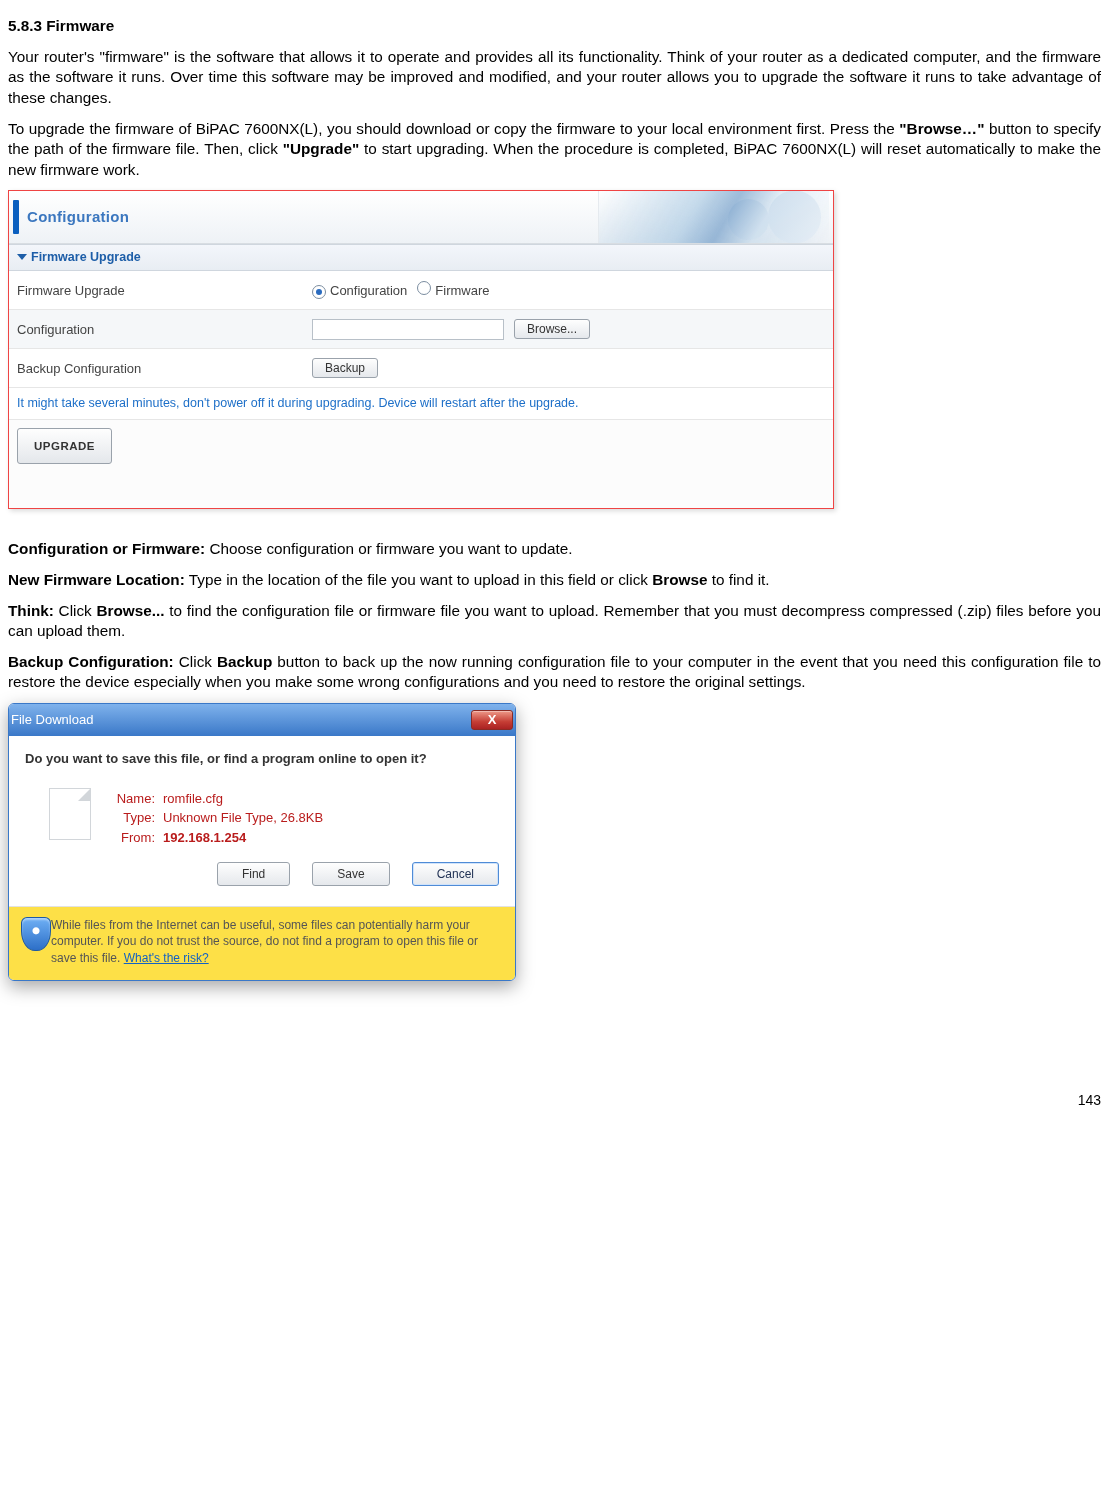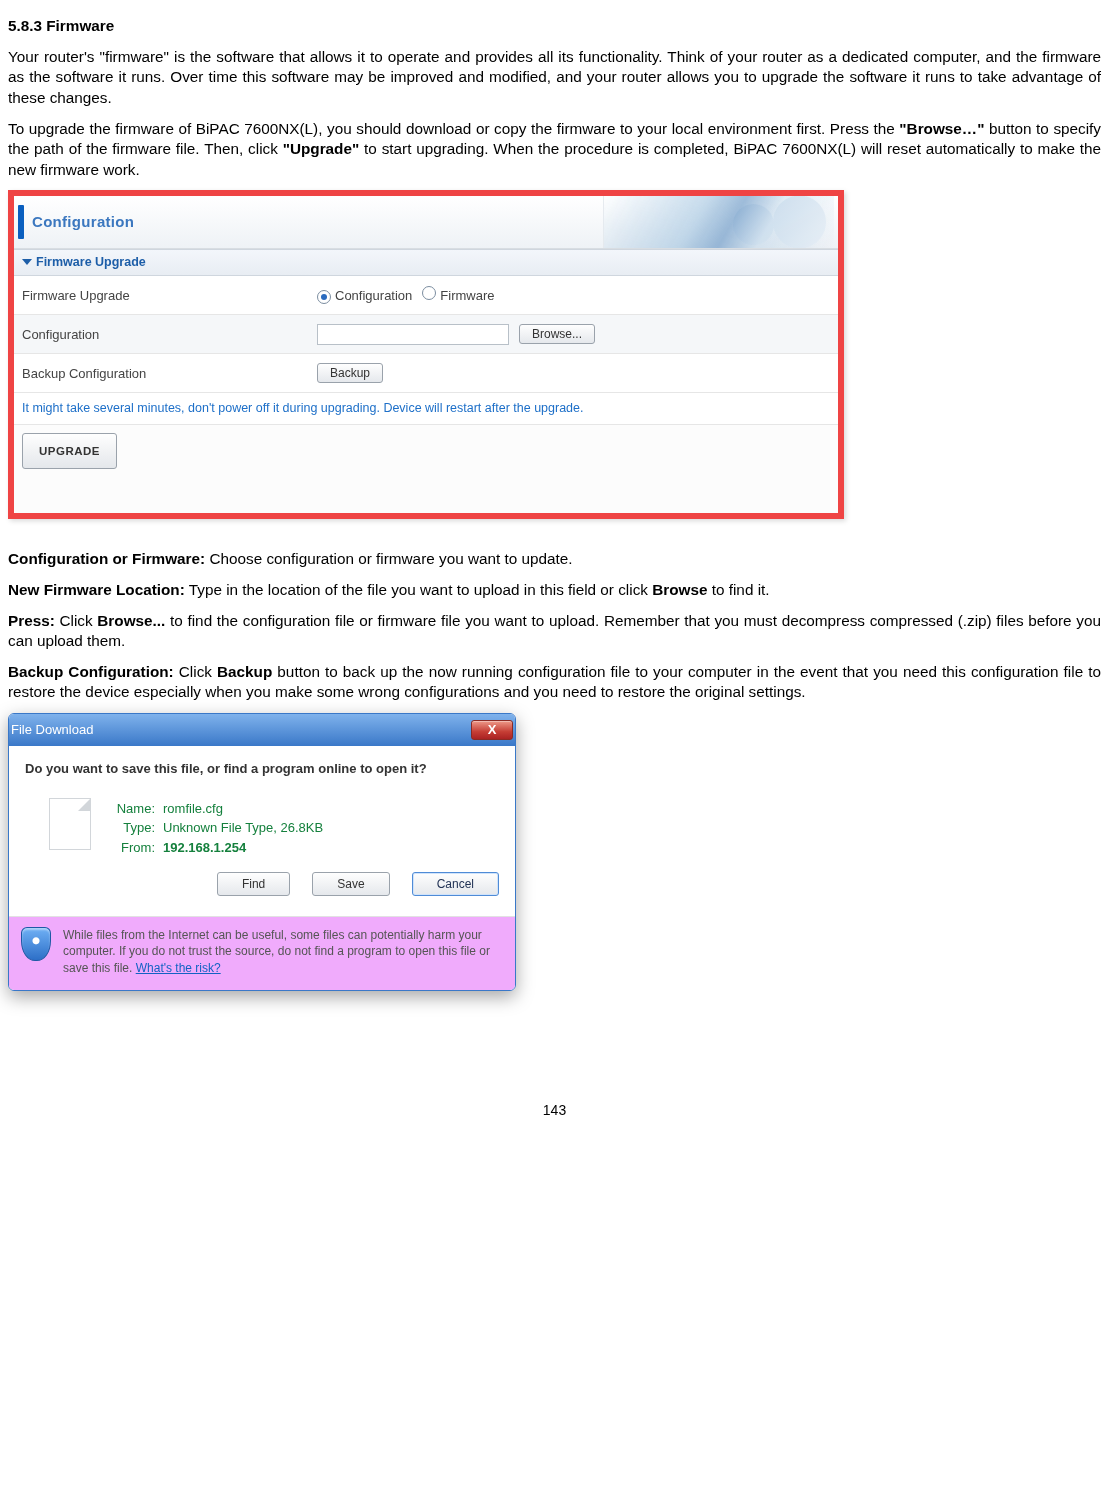--- a/index.html
+++ b/index.html
@@ -12,21 +12,21 @@
     box-sizing: border-box;
     line-height: 1.35;
     background:#fff;
   }
   .sect-head { font-weight: bold; margin: 6px 0 10px 0; }
   p { margin: 6px 0 10px 0; text-align: justify; }
   .bold { font-weight: bold; }
 
   
   .config-panel {
-    border: 6px solid #ef4444;
+    border: 1px solid #ef4444;
     width: 824px;
     box-shadow: 2px 2px 5px rgba(0,0,0,.15);
     margin: 8px 12px 30px 0;
     background:#f0abfc;
     font-size:13px;
     color:#333;
   }
   .cp-hdr {
     height: 52px;
     background: linear-gradient(#fff,#eef2f6);
@@ -138,41 +138,41 @@
   .dlg-body{ padding:14px 16px 12px 16px; background:#fff; }
   .dlg-q{ font-weight:bold; margin-bottom:20px; }
   .dlg-file{ display:flex; gap:14px; margin:0 0 14px 24px;}
   .file-icn{
     width:40px;height:50px;border:1px solid #d2d6da;background:#fff;position:relative;
   }
   .file-icn::before{
     content:"";position:absolute;top:0;right:0;width:12px;height:12px;
     background:linear-gradient(135deg,#fff 49%,#d2d6da 51%);
   }
-  .meta-row{display:flex;gap:8px;margin:2px 0;color:#15803d;}
+  .meta-row{display:flex;gap:8px;margin:2px 0;color:#b91c1c;}
   .meta-row .k{width:50px;text-align:right;}
   .dlg-btns{display:flex;gap:22px;justify-content:flex-end;margin:6px 0 8px 0;}
   .dlg-btns .winbtn{padding:4px 24px;}
   .dlg-btns .winbtn.primary{border-color:#4f8bd6; box-shadow:0 0 0 1px #cfe3fb inset; color:#235; }
   .dlg-info{
-    display:flex;gap:12px;align-items:flex-start;
-    background:#f0abfc;border-top:1px solid #e2e2e2;
+    display:flex;align-items:flex-start;
+    background:#fde047;border-top:1px solid #e2e2e2;
     padding:10px 12px 14px 12px; font-size:12px;color:#555;
   }
   .shield{
     width:28px;height:32px;flex:0 0 28px;
     background:
       radial-gradient(circle at 50% 40%, #fff 0 3px, transparent 4px),
       linear-gradient(#6fb0f5,#2d6fc7);
     border-radius:6px 6px 14px 14px / 6px 6px 20px 20px;
     border:1px solid #1e5aa5;
     box-shadow:inset 0 2px 2px rgba(255,255,255,.45);
   }
   .risk{color:#1262c4;text-decoration:underline;cursor:pointer;}
-  .pagefoot{ text-align:center; margin-top:110px; font-size:14px;}
+  .pagefoot{ text-align:right; margin-top:110px; font-size:14px;}
 </style>
 </head>
 <body>
 
 <div class="sect-head">5.8.3 Firmware</div>
 
 <p>Your router's "firmware" is the software that allows it to operate and provides all its functionality. Think of your router as a dedicated computer, and the firmware as the software it runs. Over time this software may be improved and modified, and your router allows you to upgrade the software it runs to take advantage of these changes.</p>
 
 <p>
   <span>To upgrade the firmware of BiPAC 7600NX(L), you should download or copy the firmware to your local environment first. Press the </span><span class="bold">"Browse…"</span><span> button to specify the path of the firmware file. Then, click </span><span class="bold">"Upgrade"</span><span> to start upgrading. When the procedure is completed, BiPAC 7600NX(L) will reset automatically to make the new firmware work.</span>
@@ -222,21 +222,21 @@
 
 <p>
   <span class="bold">Configuration or Firmware:</span><span> Choose configuration or firmware you want to update.</span>
 </p>
 
 <p>
   <span class="bold">New Firmware Location:</span><span> Type in the location of the file you want to upload in this field or click </span><span class="bold">Browse</span><span> to find it.</span>
 </p>
 
 <p>
-  <span class="bold">Press:</span><span> Click </span><span class="bold">Browse...</span><span> to find the configuration file or firmware file you want to upload. Remember that you must decompress compressed (.zip) files before you can upload them.</span>
+  <span class="bold">Think:</span><span> Click </span><span class="bold">Browse...</span><span> to find the configuration file or firmware file you want to upload. Remember that you must decompress compressed (.zip) files before you can upload them.</span>
 </p>
 
 <p>
   <span class="bold">Backup Configuration:</span><span> Click </span><span class="bold">Backup</span><span> button to back up the now running configuration file to your computer in the event that you need this configuration file to restore the device especially when you make some wrong configurations and you need to restore the original settings.</span>
 </p>
 
 <div class="dlg">
   <div class="dlg-title">
     <span>File Download</span>
     <div class="dlg-close">

